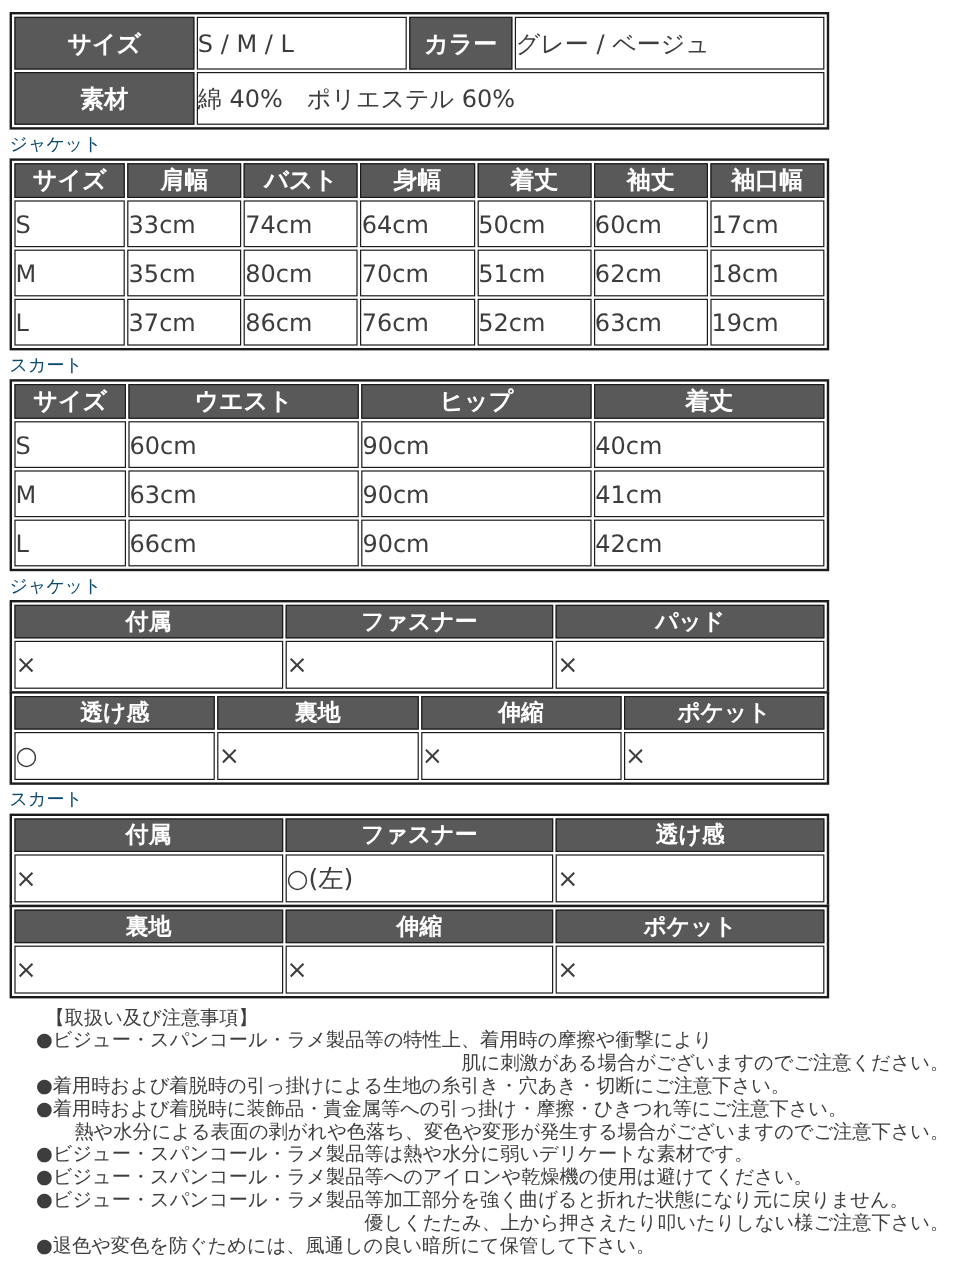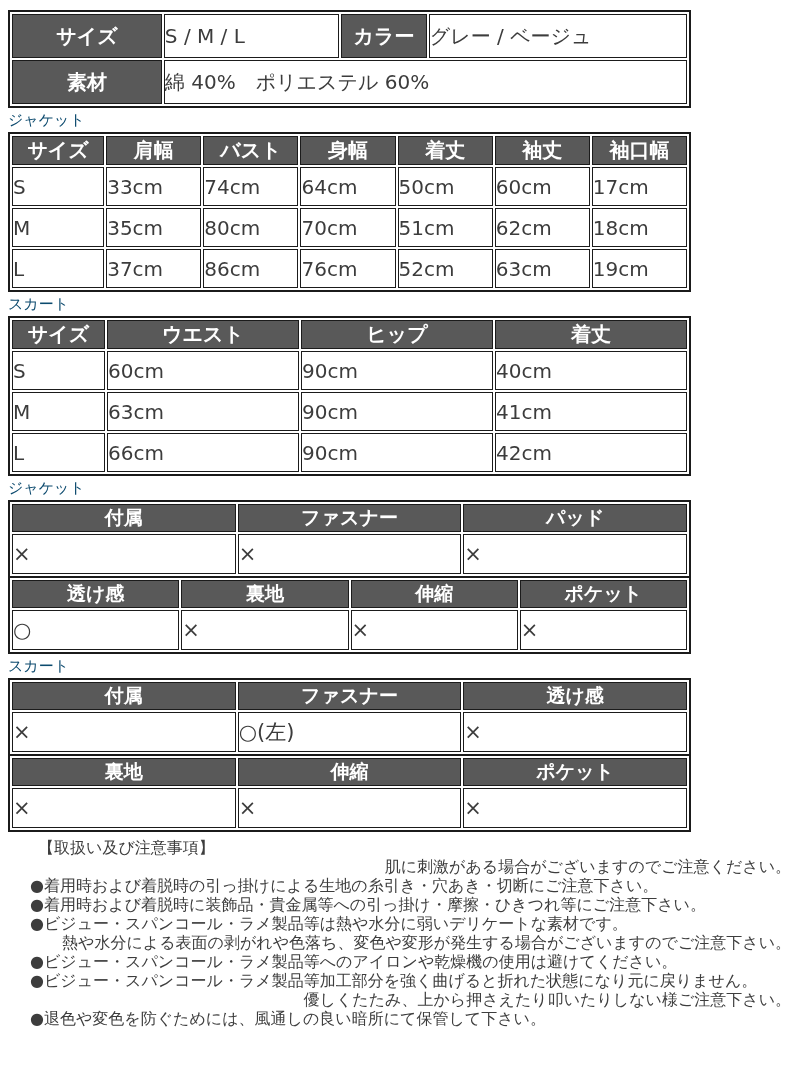--- a/index.html
+++ b/index.html
@@ -242,25 +242,26 @@
           <td>×</td>
           <td>×</td>
           <td>×</td>
         </tr>
       </tbody>
   </table>
 
   <div class="notes">
     <div class="note-line head">【取扱い及び注意事項】</div>
     <div>
+        <div class="note-line bullet">●ビジュー・スパンコール・ラメ製品等の特性上、着用時の摩擦や衝撃により</div>
         <div class="note-line cont">肌に刺激がある場合がございますのでご注意ください。</div>
         <div class="note-line bullet">●着用時および着脱時の引っ掛けによる生地の糸引き・穴あき・切断にご注意下さい。</div>
         <div class="note-line bullet">●着用時および着脱時に装飾品・貴金属等への引っ掛け・摩擦・ひきつれ等にご注意下さい。</div>
+        <div class="note-line cont">熱や水分による表面の剥がれや色落ち、変色や変形が発生する場合がございますのでご注意下さい。</div>
         <div class="note-line bullet">●ビジュー・スパンコール・ラメ製品等は熱や水分に弱いデリケートな素材です。</div>
-        <div class="note-line cont">熱や水分による表面の剥がれや色落ち、変色や変形が発生する場合がございますのでご注意下さい。</div>
         <div class="note-line bullet">●ビジュー・スパンコール・ラメ製品等へのアイロンや乾燥機の使用は避けてください。</div>
         <div class="note-line bullet">●ビジュー・スパンコール・ラメ製品等加工部分を強く曲げると折れた状態になり元に戻りません。</div>
         <div class="note-line cont">優しくたたみ、上から押さえたり叩いたりしない様ご注意下さい。</div>
         <div class="note-line bullet">●退色や変色を防ぐためには、風通しの良い暗所にて保管して下さい。</div>
       </div>
   </div>
 
 </div>
 
 </body></html>

